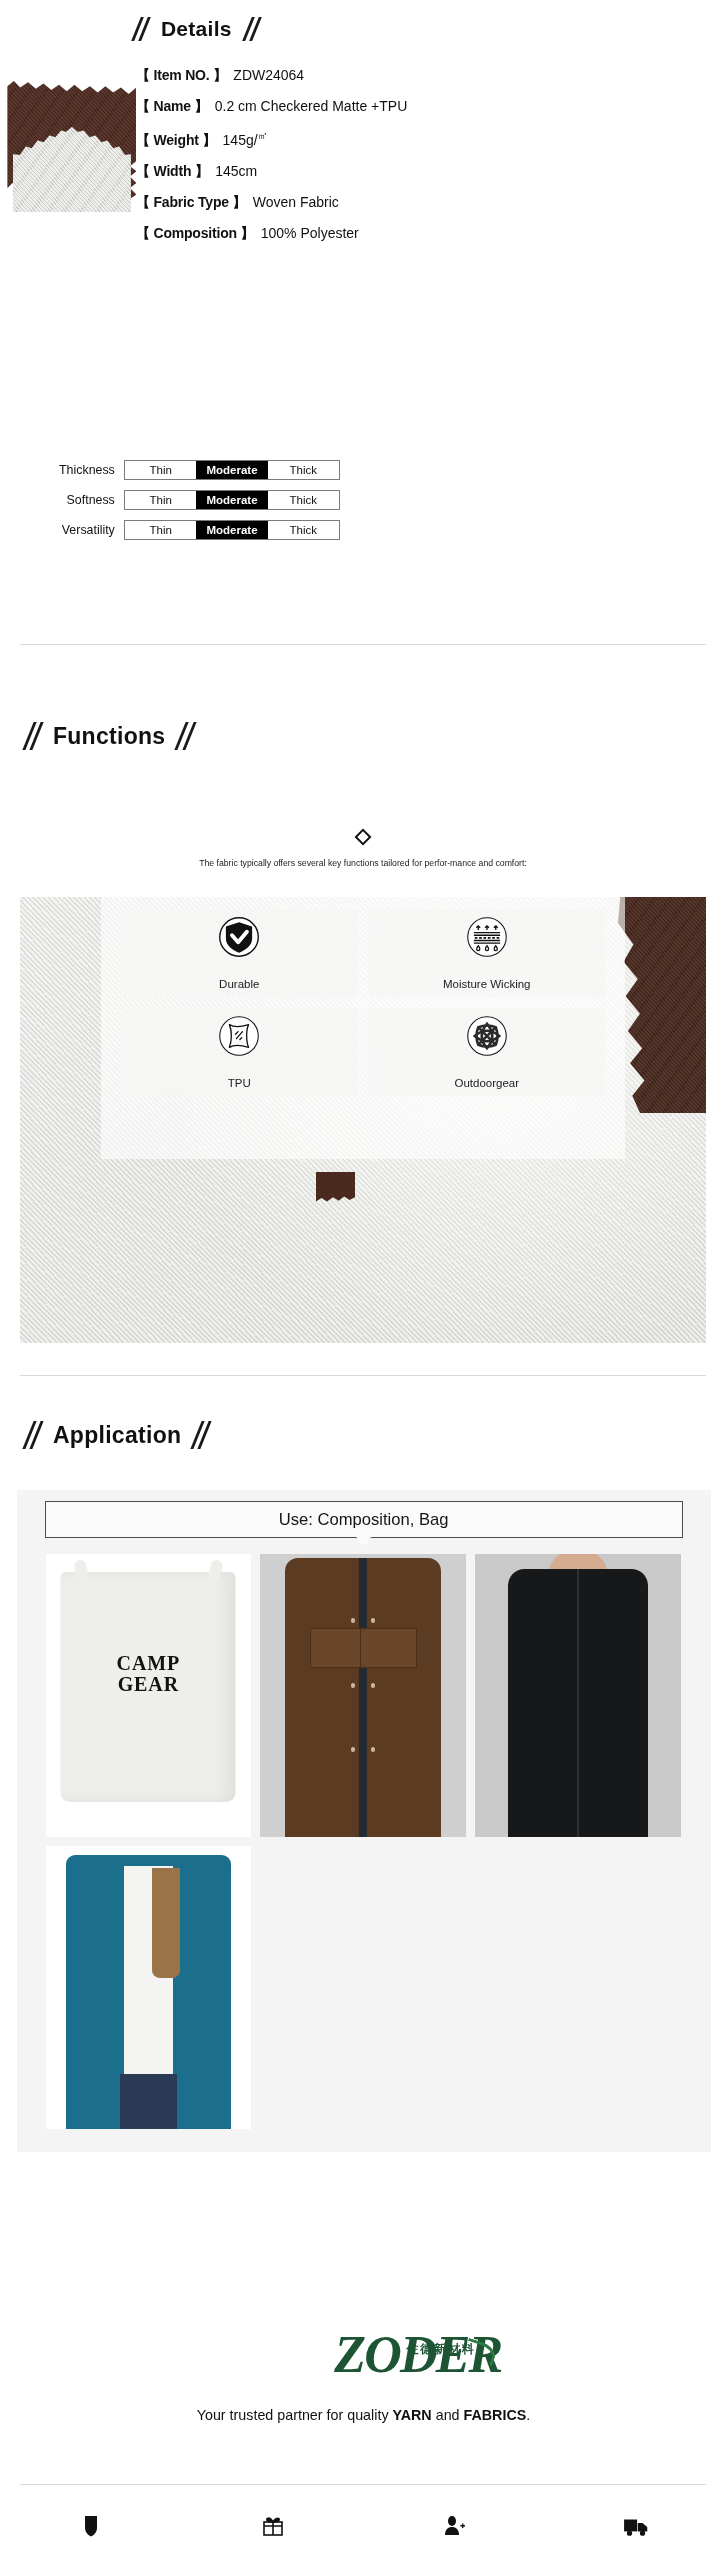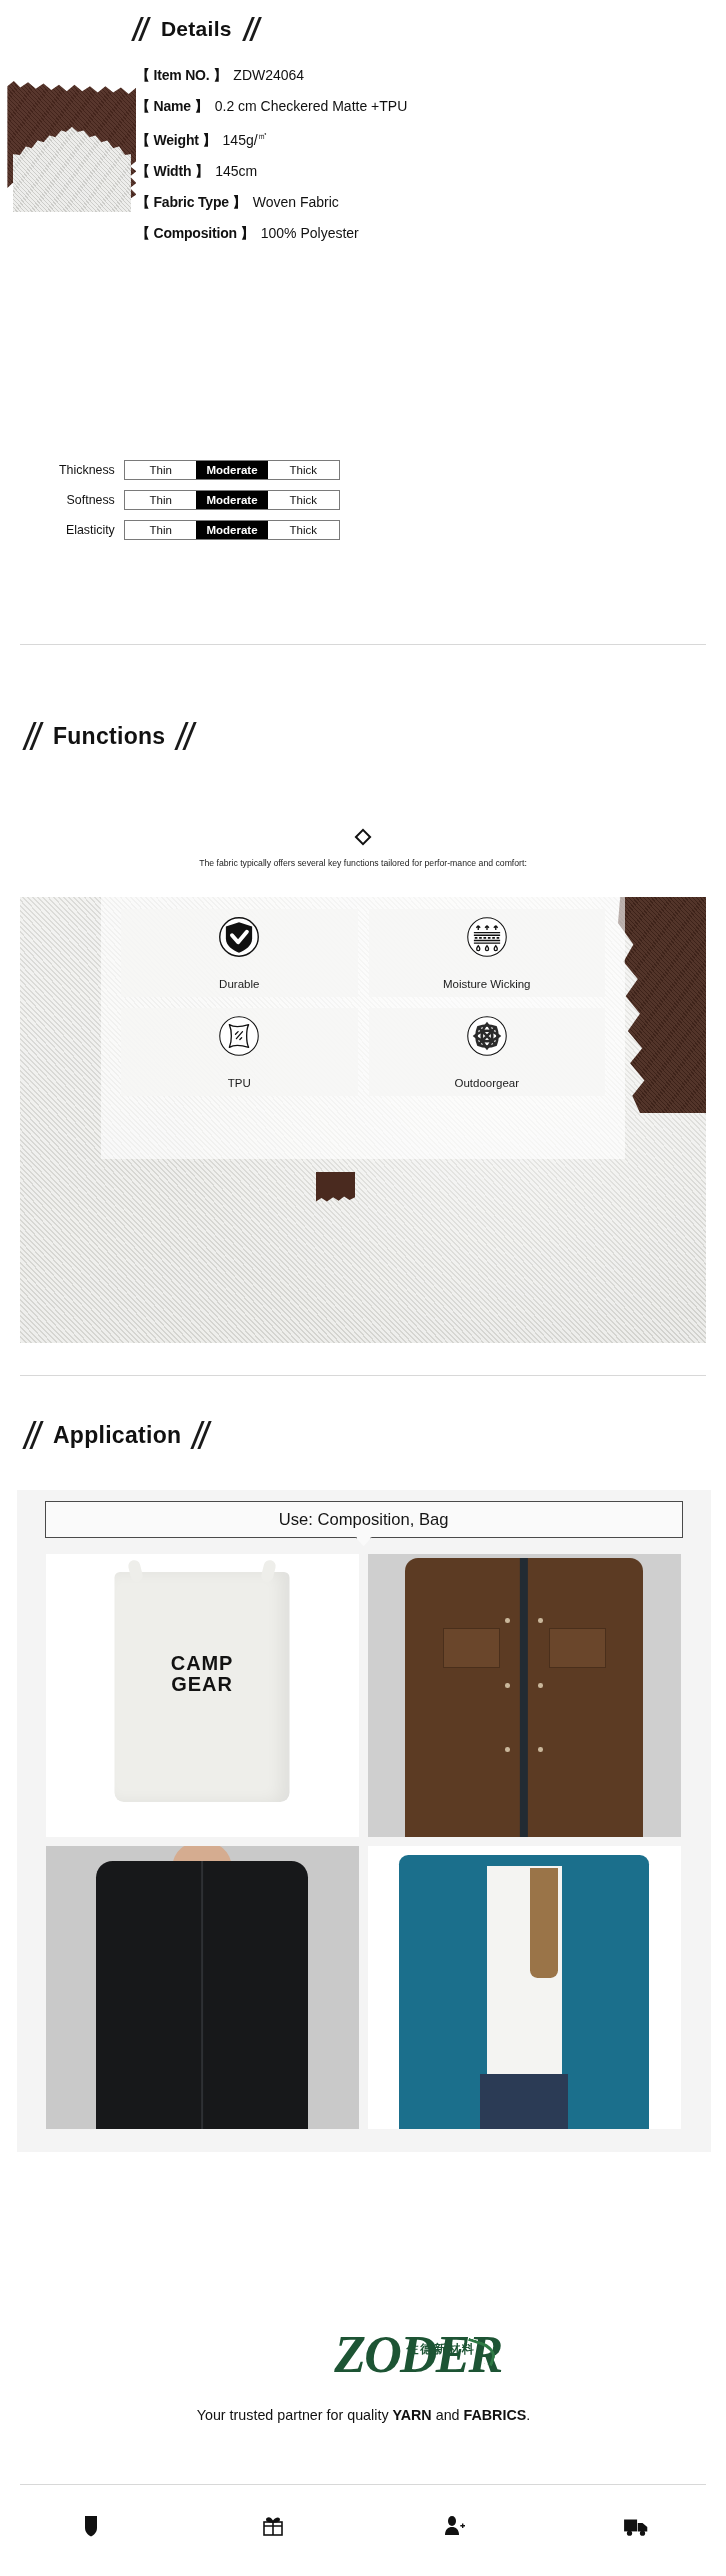--- a/index.html
+++ b/index.html
@@ -116,21 +116,21 @@
   .use-box { position:absolute; left:28px; top:11px; width:638px; height:37px;
              border:0.9px solid #4a4a4a; background:#fafafa;
              display:flex; align-items:center; justify-content:center;
              font-size:16.6px; color:#151515; }
   .use-box .tip { position:absolute; left:50%; bottom:-9.2px; transform:translateX(-50%);
                   width:16.6px; height:9.2px; background:#fafafa;
                   clip-path:polygon(0 0,100% 0,50% 100%);
                   border-left:0.9px solid #4a4a4a; border-right:0.9px solid #4a4a4a; }
 
   .app-grid { position:absolute; left:29px; top:57px; width:635px;
-              display:grid; grid-template-columns:1fr 1fr; grid-template-rows:1fr 1fr; gap:7.4px; }
+              display:grid; grid-template-columns:1fr 1fr 1fr; grid-template-rows:1fr 1fr; gap:7.4px;font-family:Liberation Serif, serif; }
   .app-cell { height:110px; position:relative; overflow:hidden; background:#fff; }
 
   
   .bag-cell { background:#fff; }
   .bag { position:absolute; left:50%; top:7.4px; transform:translateX(-50%);
          width:99px; height:96px; background:#eeeeea; border-radius:5.5px 5.5px 9.2px 9.2px;
          box-shadow:inset -9.2px 0 14.7px rgba(0,0,0,.06); }
   .bag:before, .bag:after { content:""; position:absolute; top:-12px; width:12px; height:22px;
          background:#eeeeea; border-radius:6.4px; }
   .bag:before { left:14.7px; transform:rotate(-14deg); }
@@ -246,21 +246,21 @@
   </div>
   <div class="rate-row">
     <span class="rate-label">Softness</span>
     <span class="rate-bar">
       <span class="rate-cell">Thin</span>
       <span class="rate-cell on">Moderate</span>
       <span class="rate-cell">Thick</span>
     </span>
   </div>
   <div class="rate-row">
-    <span class="rate-label">Elasticity</span>
+    <span class="rate-label">Versatility</span>
     <span class="rate-bar">
       <span class="rate-cell">Thin</span>
       <span class="rate-cell on">Moderate</span>
       <span class="rate-cell">Thick</span>
     </span>
   </div>
 </div>
 
 <div class="divider" id="div1"></div>
 

